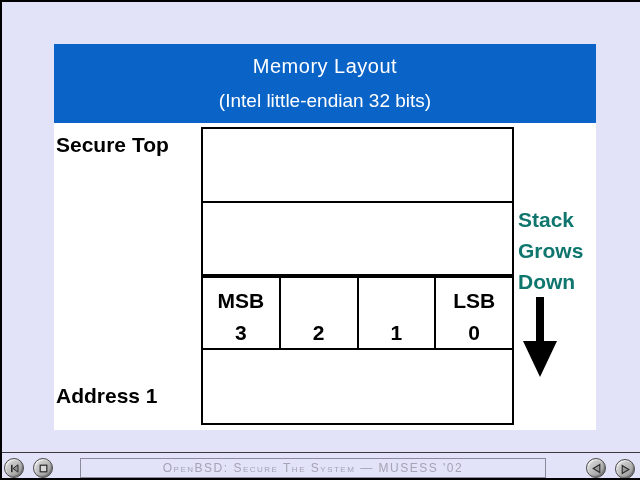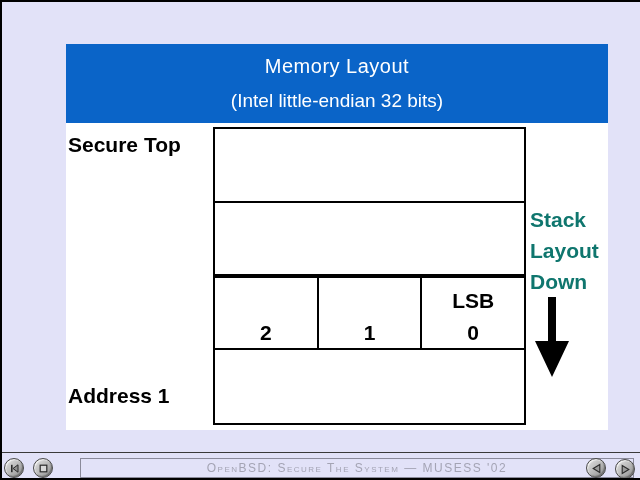--- a/index.html
+++ b/index.html
@@ -3,21 +3,21 @@
 <meta charset="utf-8">
 <style>
   html,body{margin:0;padding:0;background:#888;}
   #screen{
     position:relative;width:640px;height:480px;overflow:hidden;
     background:#e2e2f8;box-sizing:border-box;
     border-top:2px solid #000;border-left:2px solid #000;border-bottom:2px solid #000;
     font-family:"Liberation Sans", sans-serif;
   }
   
-  #slide{position:absolute;left:64px;top:42px;width:542px;height:386px;background:#fff;}
+  #slide{position:absolute;left:52px;top:42px;width:542px;height:386px;background:#fff;}
   #titleband{
     position:absolute;left:0;top:0;width:542px;height:79px;background:#0a64c8;
     display:flex;flex-direction:column;align-items:center;justify-content:center;
     color:#fff;text-align:center;
   }
   .title-line1{font-size:20px;font-weight:500;letter-spacing:.5px;}
   .title-line2{font-size:19px;font-weight:400;margin-top:12px;}
   .slide-label{
     position:absolute;color:#000;font-weight:bold;font-size:21px;white-space:nowrap;
   }
@@ -53,21 +53,21 @@
     background:linear-gradient(135deg,#e4e4e4 0%,#b6b6b6 55%,#8a8a8a 100%);
     border:1px solid #4a4a4a;box-sizing:border-box;
     box-shadow:inset 1px 1px 1px #f2f2f2, inset -1px -1px 1px #6f6f6f;
     display:flex;align-items:center;justify-content:center;padding:0;cursor:pointer;
   }
   #btn-skip-start{left:2px;top:456px;}
   #btn-stop{left:31px;top:456px;}
   #btn-prev{left:584px;top:456px;}
   #btn-next{left:613px;top:457px;}
   #status-box{
-    position:absolute;left:78px;top:456px;width:554px;height:20px;
+    position:absolute;left:78px;top:456px;width:466px;height:20px;
     border:1px solid #8a8a9a;box-sizing:border-box;background:#e2e2f8;
     display:flex;align-items:center;justify-content:center;
   }
   #status-text{
     color:#a4a4b4;font-size:12px;font-variant:small-caps;letter-spacing:1.5px;
     white-space:nowrap;
   }
 </style>
 </head>
 <body>
@@ -82,38 +82,42 @@
     </div>
 
     <div id="memory-top" class="slide-label">Secure Top</div>
     <div id="address-zero" class="slide-label">Address 1</div>
 
     <div id="memtable">
       <div id="row-top" class="mrow"></div>
       <div id="row-mid" class="mrow"></div>
       <div id="row-bytes" class="mrow">
         <div class="byte-cell">
+          <div class="byte-tag">MSB</div>
+          <div class="byte-num">3</div>
+        </div>
+        <div class="byte-cell">
           <div class="byte-tag"></div>
           <div class="byte-num">2</div>
         </div>
         <div class="byte-cell">
           <div class="byte-tag"></div>
           <div class="byte-num">1</div>
         </div>
         <div class="byte-cell">
           <div class="byte-tag">LSB</div>
           <div class="byte-num">0</div>
         </div>
       </div>
       <div id="row-bottom" class="mrow"></div>
     </div>
 
     <div id="stack-label">
       <span>Stack</span>
-      <span>Layout</span>
+      <span>Grows</span>
       <span>Down</span>
     </div>
 
     <svg id="down-arrow" width="40" height="82" viewBox="0 0 40 82">
       <path d="M16 0 L24 0 L24 44 L37 44 L20 80 L3 44 L16 44 Z" fill="#000"></path>
     </svg>
 
   </div>
 
   <div id="bar-separator"></div>

